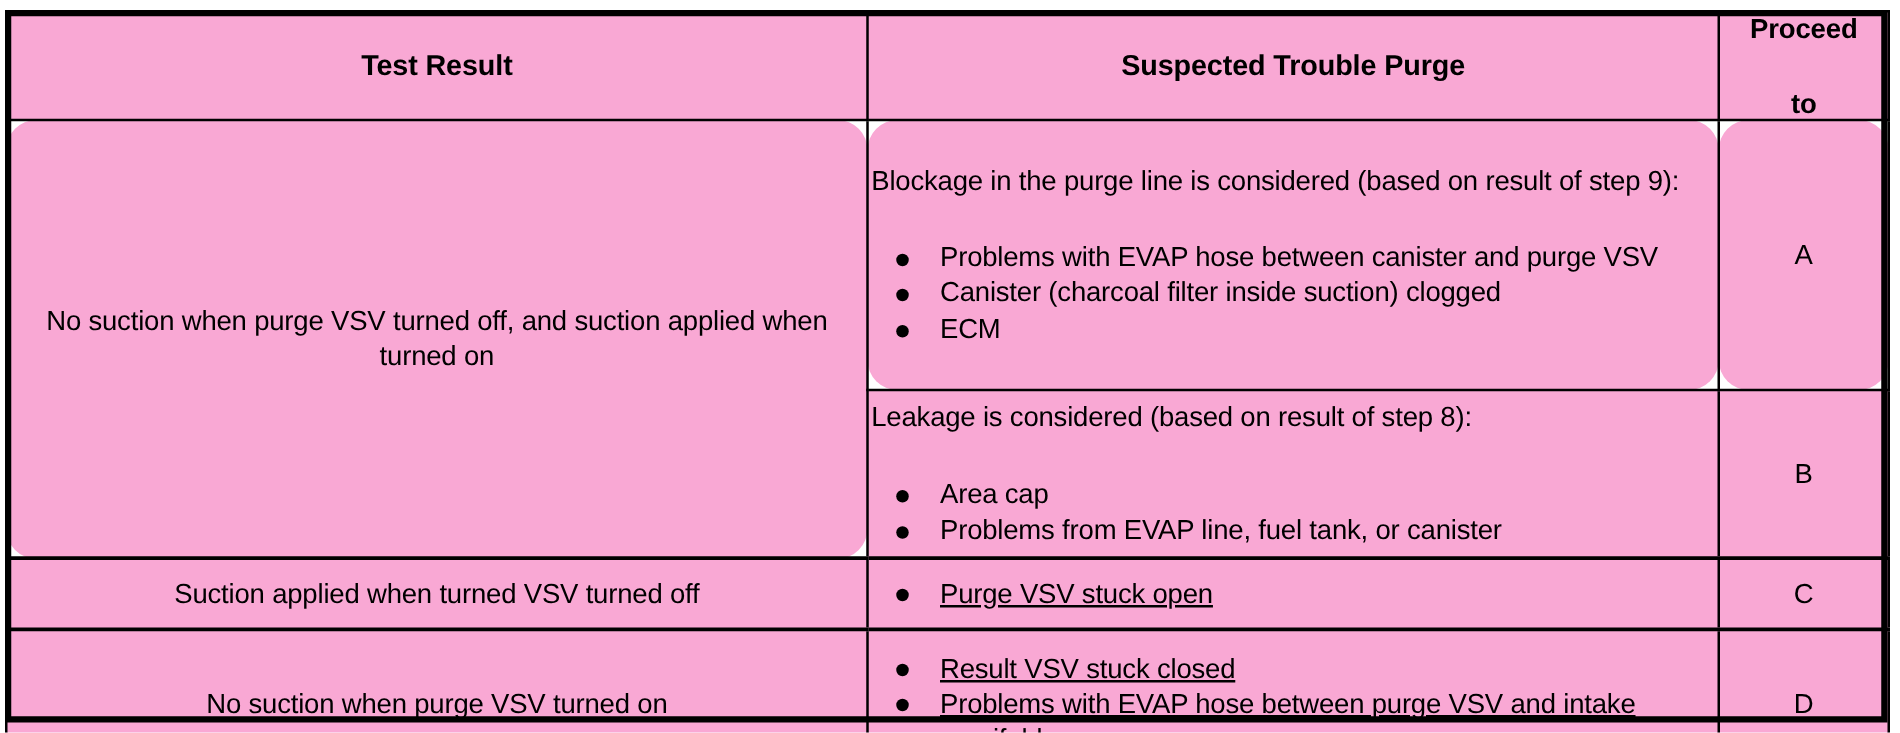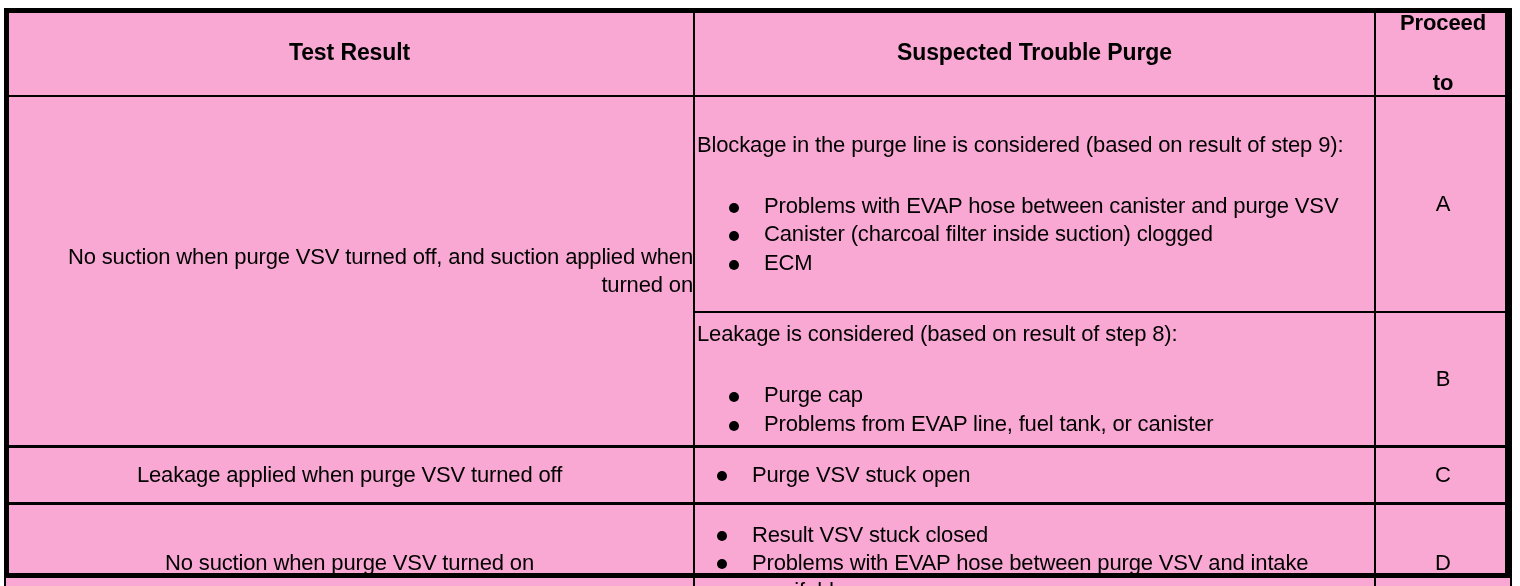--- a/index.html
+++ b/index.html
@@ -103,55 +103,56 @@
   .intro {
     margin: 0 0 0 0;
     padding: 0 6px 0 2px;
   }
 
   ul.bullets {
     list-style: none;
     margin: 0;
     padding: 0;
   }
-  ul.bullets.spaced { margin-top: 33px; padding-left: 12px; }
+  ul.bullets.spaced { margin-top: 33px; }
 
   ul.bullets li {
     position: relative;
     padding-left: 57px;
     margin: 0 0 1px 0;
     line-height: 1.26;
   }
   ul.bullets li .dot {
     position: absolute;
     left: 22px;
     top: 11px;
     width: 10px;
     height: 10px;
     background: #000000;
     border-radius: 50%;
   }
 
   
-  tr.row-a td { height: 214px; }
+  tr.row-a td { height: 214px; border-radius: 24px; }
   tr.row-b td { height: 132px; }
   tr.row-c td { height: 42px; }
   tr.row-d td { height: 104px; }
 
   
   tr.row-c td { border-top: 3px solid #000000; }
   tr.row-d td { border-top: 3px solid #000000; }
 
-  td.test-span { border-bottom: 3px solid #000000; text-align: right; }
+  td.test-span { border-bottom: 3px solid #000000; }
   td.proceed-a { border-bottom: 2px solid #000000; }
 
   
   td.area-cell.tight {
     padding-top: 6px;
     padding-bottom: 6px;
+    text-decoration: underline;
   }
   td.area-cell.tight ul.bullets li .dot { top: 10px; }
 </style>
 </head>
 <body>
 
 <div id="page">
 
   <table class="diag">
     <colgroup>
@@ -194,33 +195,33 @@
         </td>
         <td class="proceed-cell proceed-a">A</td>
       </tr>
 
       <tr class="row-b">
         <td class="area-cell">
           <div class="intro">Leakage is considered (based on result of step 8):</div>
           <ul class="bullets spaced">
             <li>
               <span class="dot"></span>
-              <span>Purge cap</span>
+              <span>Area cap</span>
             </li>
             <li>
               <span class="dot"></span>
               <span>Problems from EVAP line, fuel tank, or canister</span>
             </li>
           </ul>
         </td>
         <td class="proceed-cell">B</td>
       </tr>
 
       <tr class="row-c">
-        <td class="test-cell">Leakage applied when purge VSV turned off</td>
+        <td class="test-cell">Suction applied when turned VSV turned off</td>
         <td class="area-cell tight">
           <ul class="bullets">
             <li>
               <span class="dot"></span>
               <span>Purge VSV stuck open</span>
             </li>
           </ul>
         </td>
         <td class="proceed-cell">C</td>
       </tr>

